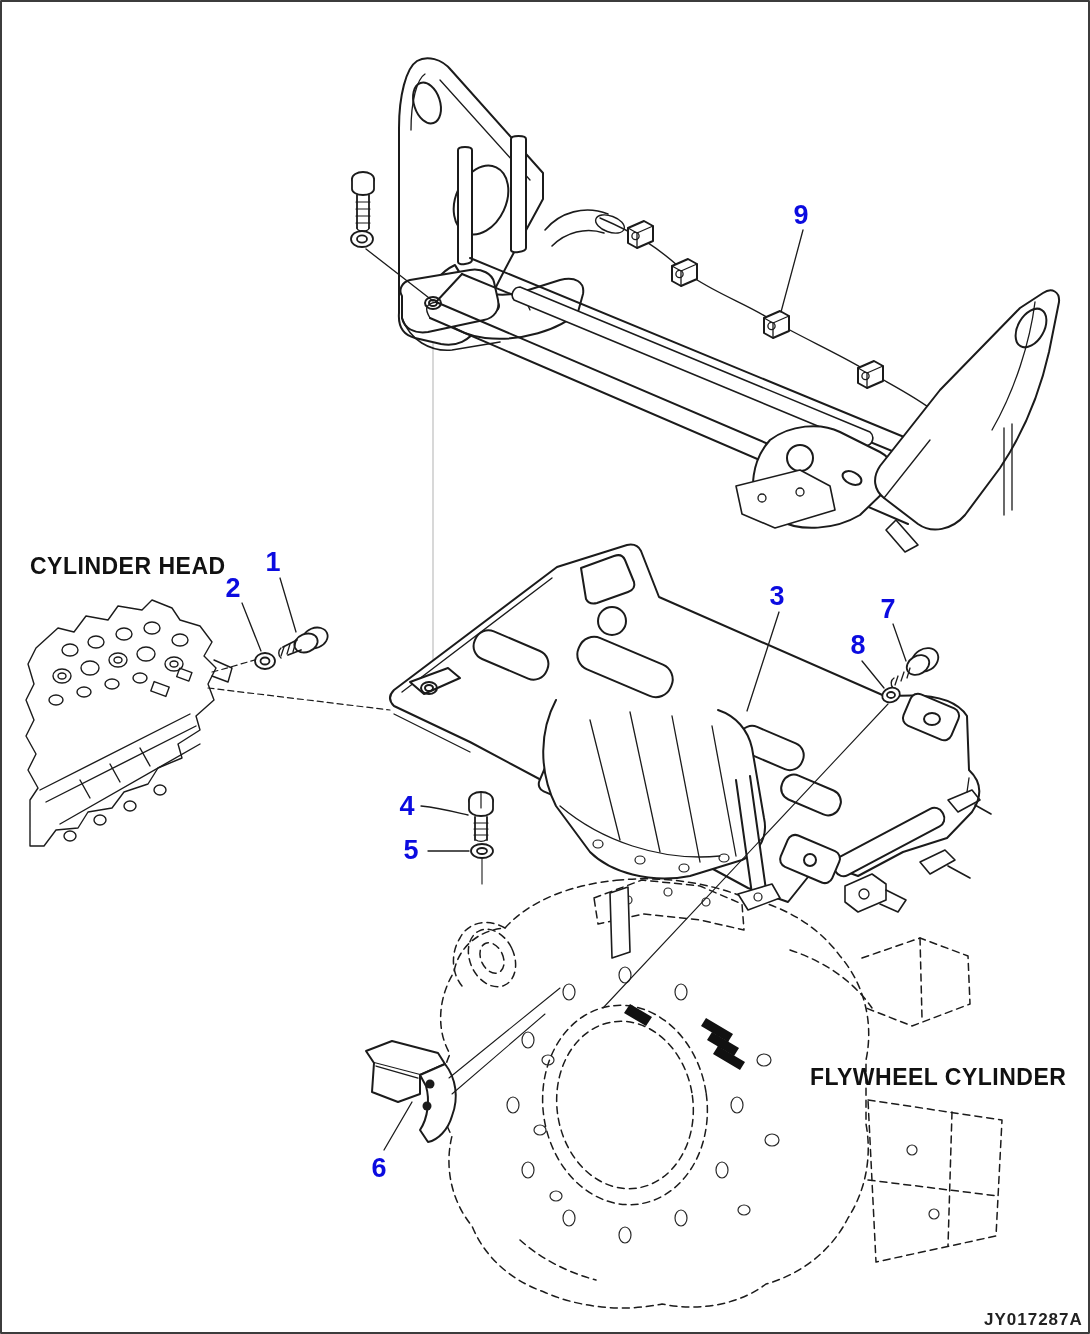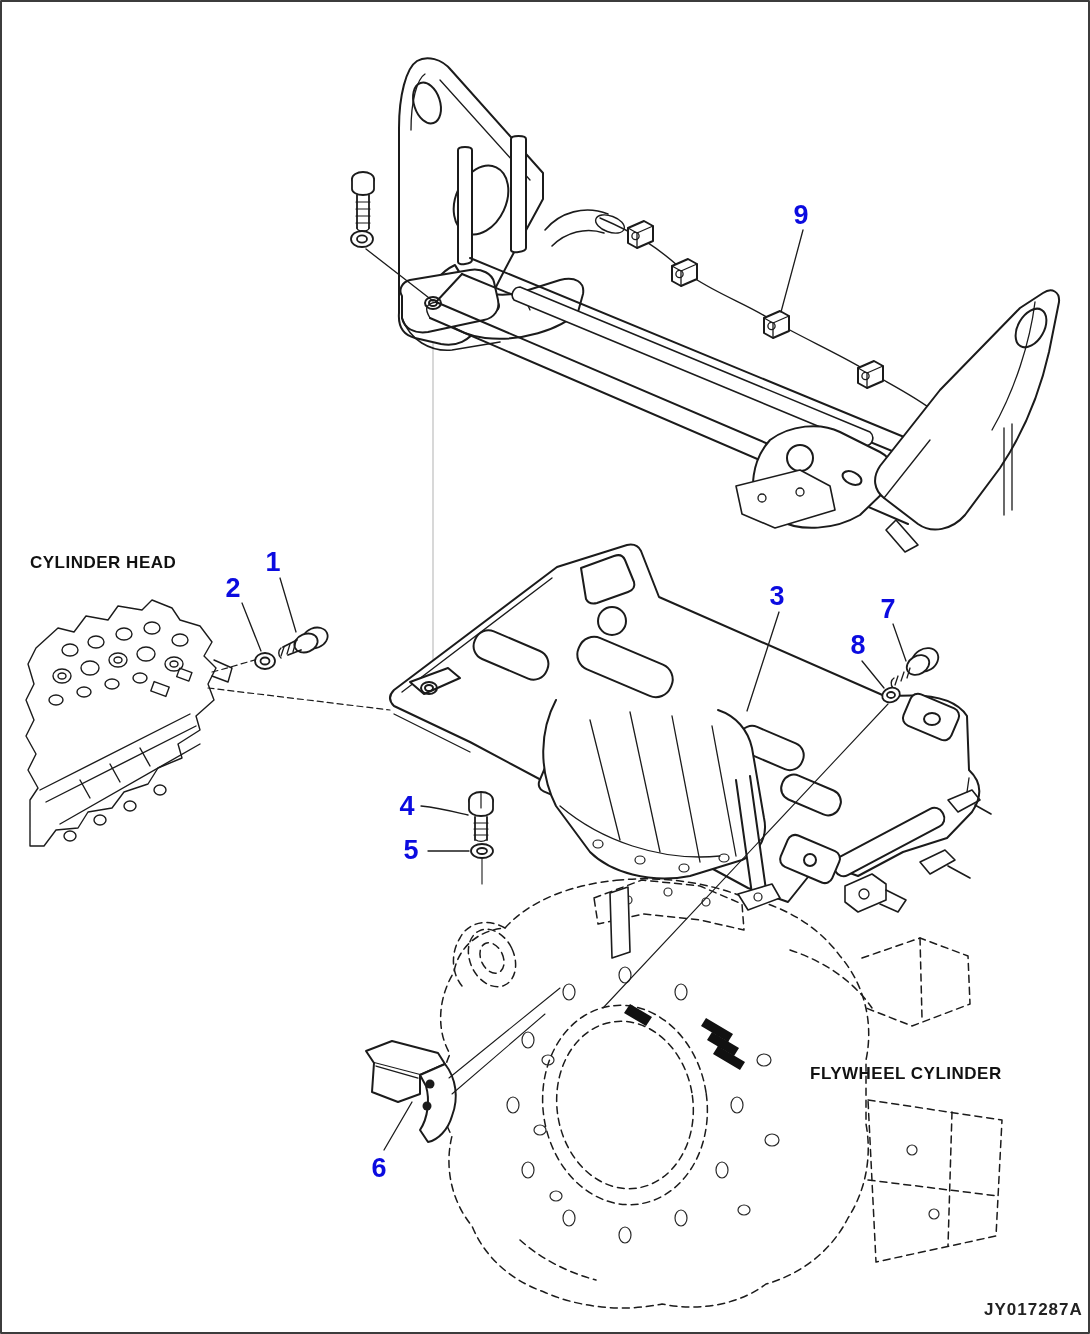--- a/index.html
+++ b/index.html
@@ -7,32 +7,33 @@
     position:relative;
     width:1090px;height:1334px;
     background:#ffffff;
     font-family:"Liberation Sans", sans-serif;
     overflow:hidden;
   }
   #art{position:absolute;left:0;top:0;width:1090px;height:1334px;}
   .lbl{
     position:absolute;
     font-weight:bold;
-    font-size:17px;
+    font-size:23px;
     color:#111111;
     letter-spacing:0.5px;
     white-space:nowrap;
   }
   #drawing-number{
     position:absolute;
     font-size:17px;
     font-weight:bold;
     color:#222222;
     letter-spacing:1px;
     white-space:nowrap;
+    margin-top:10px;
   }
   .callout{
     position:absolute;
     transform:translate(-50%,-50%);
     font-weight:bold;
     font-size:27px;
     line-height:1;
     white-space:nowrap;
   }
 </style>

